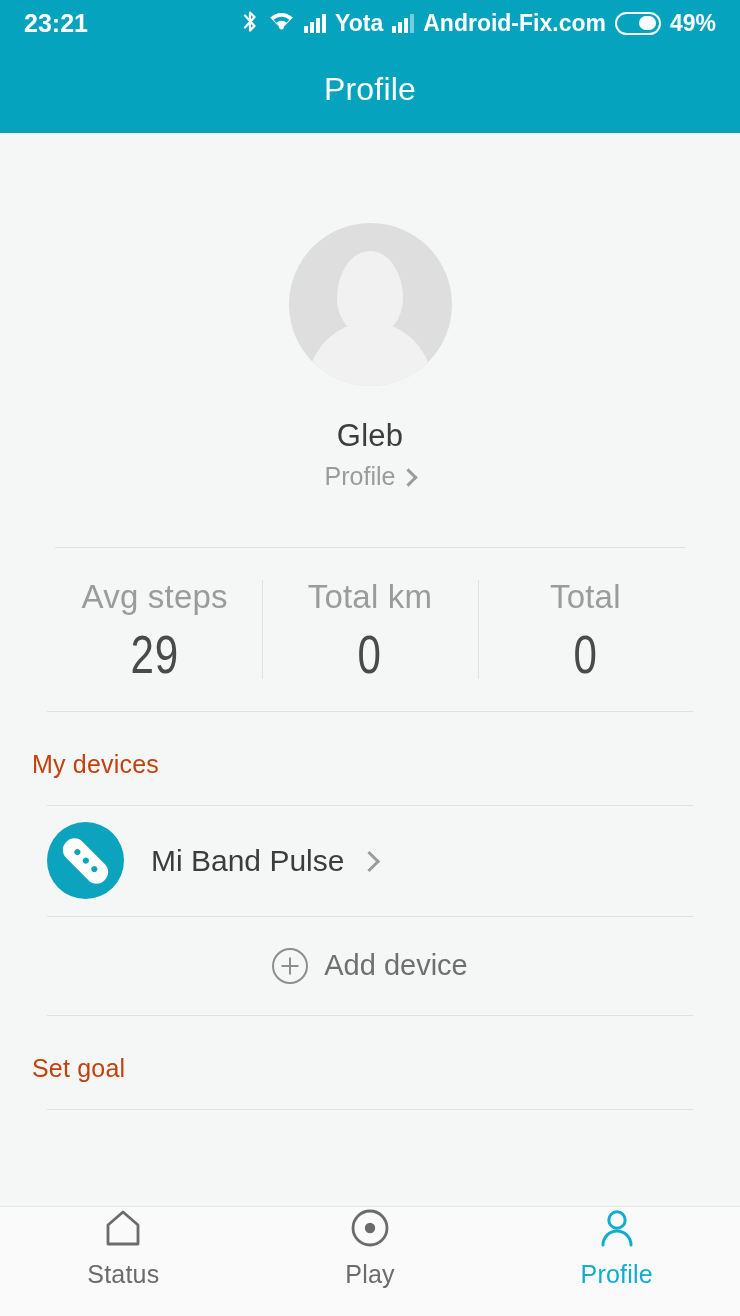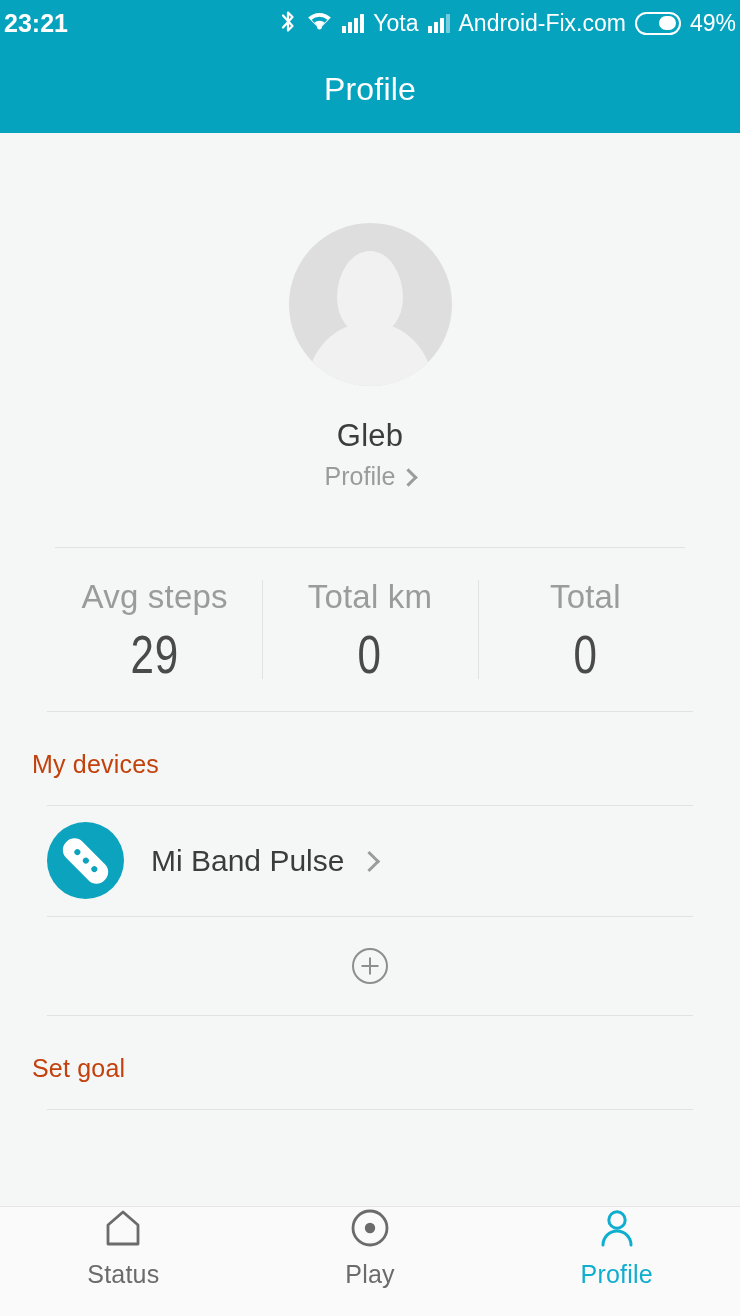--- a/index.html
+++ b/index.html
@@ -20,39 +20,39 @@
     display: flex;
     flex-direction: column;
   }
 
   
   .statusbar {
     height: 46px;
     background: #06a3bf;
     display: flex;
     align-items: center;
-    padding: 0 4px;
+    padding: 0 24px;
     color: #ffffff;
     flex: 0 0 auto;
   }
   .clock {
     font-size: 25px;
     font-weight: bold;
     letter-spacing: 0px;
     line-height: 1;
   }
   .status-right {
     margin-left: auto;
     display: flex;
     align-items: center;
     gap: 9px;
   }
   .status-right .txt {
     font-size: 23px;
-    font-weight: normal;
+    font-weight: bold;
     line-height: 1;
     white-space: nowrap;
   }
   .ico { display: block; }
 
   .sigbars { display: flex; align-items: flex-end; gap: 2px; height: 20px; }
   .sigbars i { display:block; width: 4px; background: #ffffff; border-radius: 0.5px; }
   .sigbars i:nth-child(1){ height: 7px; }
   .sigbars i:nth-child(2){ height: 11px; }
   .sigbars i:nth-child(3){ height: 15px; }
@@ -417,20 +417,21 @@
         </div>
       </div>
       <div class="device-name">Mi Band Pulse</div>
       <span class="chev"></span>
     </div>
 
     <div class="rule sub"></div>
 
     <div class="add-row">
       <span class="plus-circle"></span>
+      <span class="add-label">Add device</span>
     </div>
 
     <div class="rule sub"></div>
 
     <div class="section-head">Set goal</div>
     <div class="rule sub"></div>
 
   </div>
 
   <div class="bottomnav">

